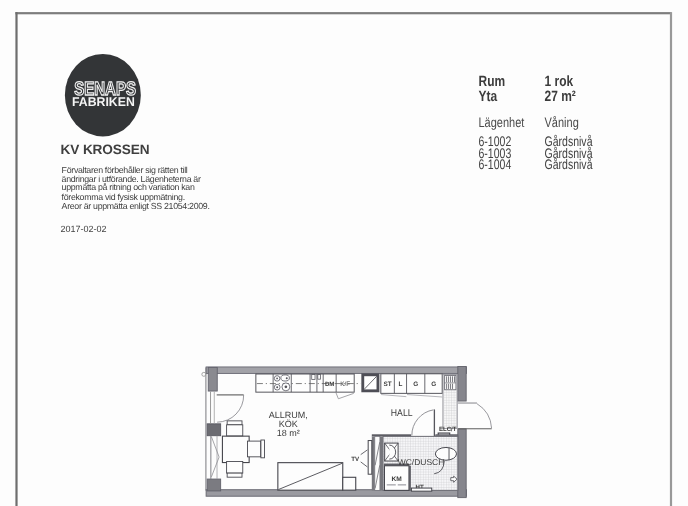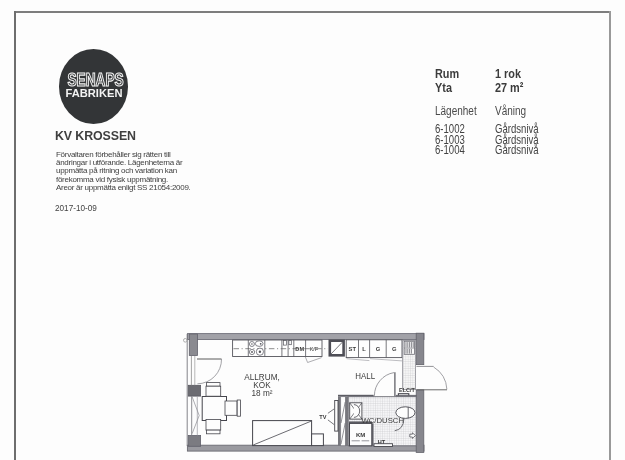--- a/index.html
+++ b/index.html
@@ -25,21 +25,21 @@
 <div class="abs" style="left:55px;top:129px;font-size:12.4px;font-weight:bold;letter-spacing:-0.1px;color:#3f3f3f;">KV KROSSEN</div>
 
 <div class="abs" style="left:56px;top:150.5px;font-size:8px;line-height:8.35px;letter-spacing:-0.28px;color:#404040;">
 Förvaltaren förbehåller sig rätten till<br>
 ändringar i utförande. Lägenheterna är<br>
 uppmätta på ritning och variation kan<br>
 förekomma vid fysisk uppmätning.<br>
 Areor är uppmätta enligt SS 21054:2009.
 </div>
 
-<div class="abs" style="left:55px;top:204px;font-size:8.2px;color:#434343;">2017-10-09</div>
+<div class="abs" style="left:55px;top:204px;font-size:8.2px;color:#434343;">2017-02-02</div>
 
 <div class="abs" style="left:434.5px;top:66.5px;font-size:13.6px;font-weight:bold;line-height:14.8px;color:#3c3c3c;transform:scaleX(0.8);transform-origin:0 0;">Rum<br>Yta</div>
 
 <div class="abs" style="left:494.5px;top:66.5px;font-size:13.6px;font-weight:bold;line-height:14.8px;color:#3c3c3c;transform:scaleX(0.8);transform-origin:0 0;">1 rok<br>27 m²</div>
 
 <div class="abs" style="left:434.5px;top:103.5px;font-size:12.5px;color:#4a4a4a;transform:scaleX(0.8);transform-origin:0 0;">Lägenhet</div>
 
 <div class="abs" style="left:494.5px;top:103.5px;font-size:12.5px;color:#4a4a4a;transform:scaleX(0.8);transform-origin:0 0;">Våning</div>
 
 <div class="abs" style="left:434.5px;top:123.8px;font-size:12.6px;line-height:10.7px;color:#424242;transform:scaleX(0.76);transform-origin:0 0;">6-1002<br>6-1003<br>6-1004</div>

